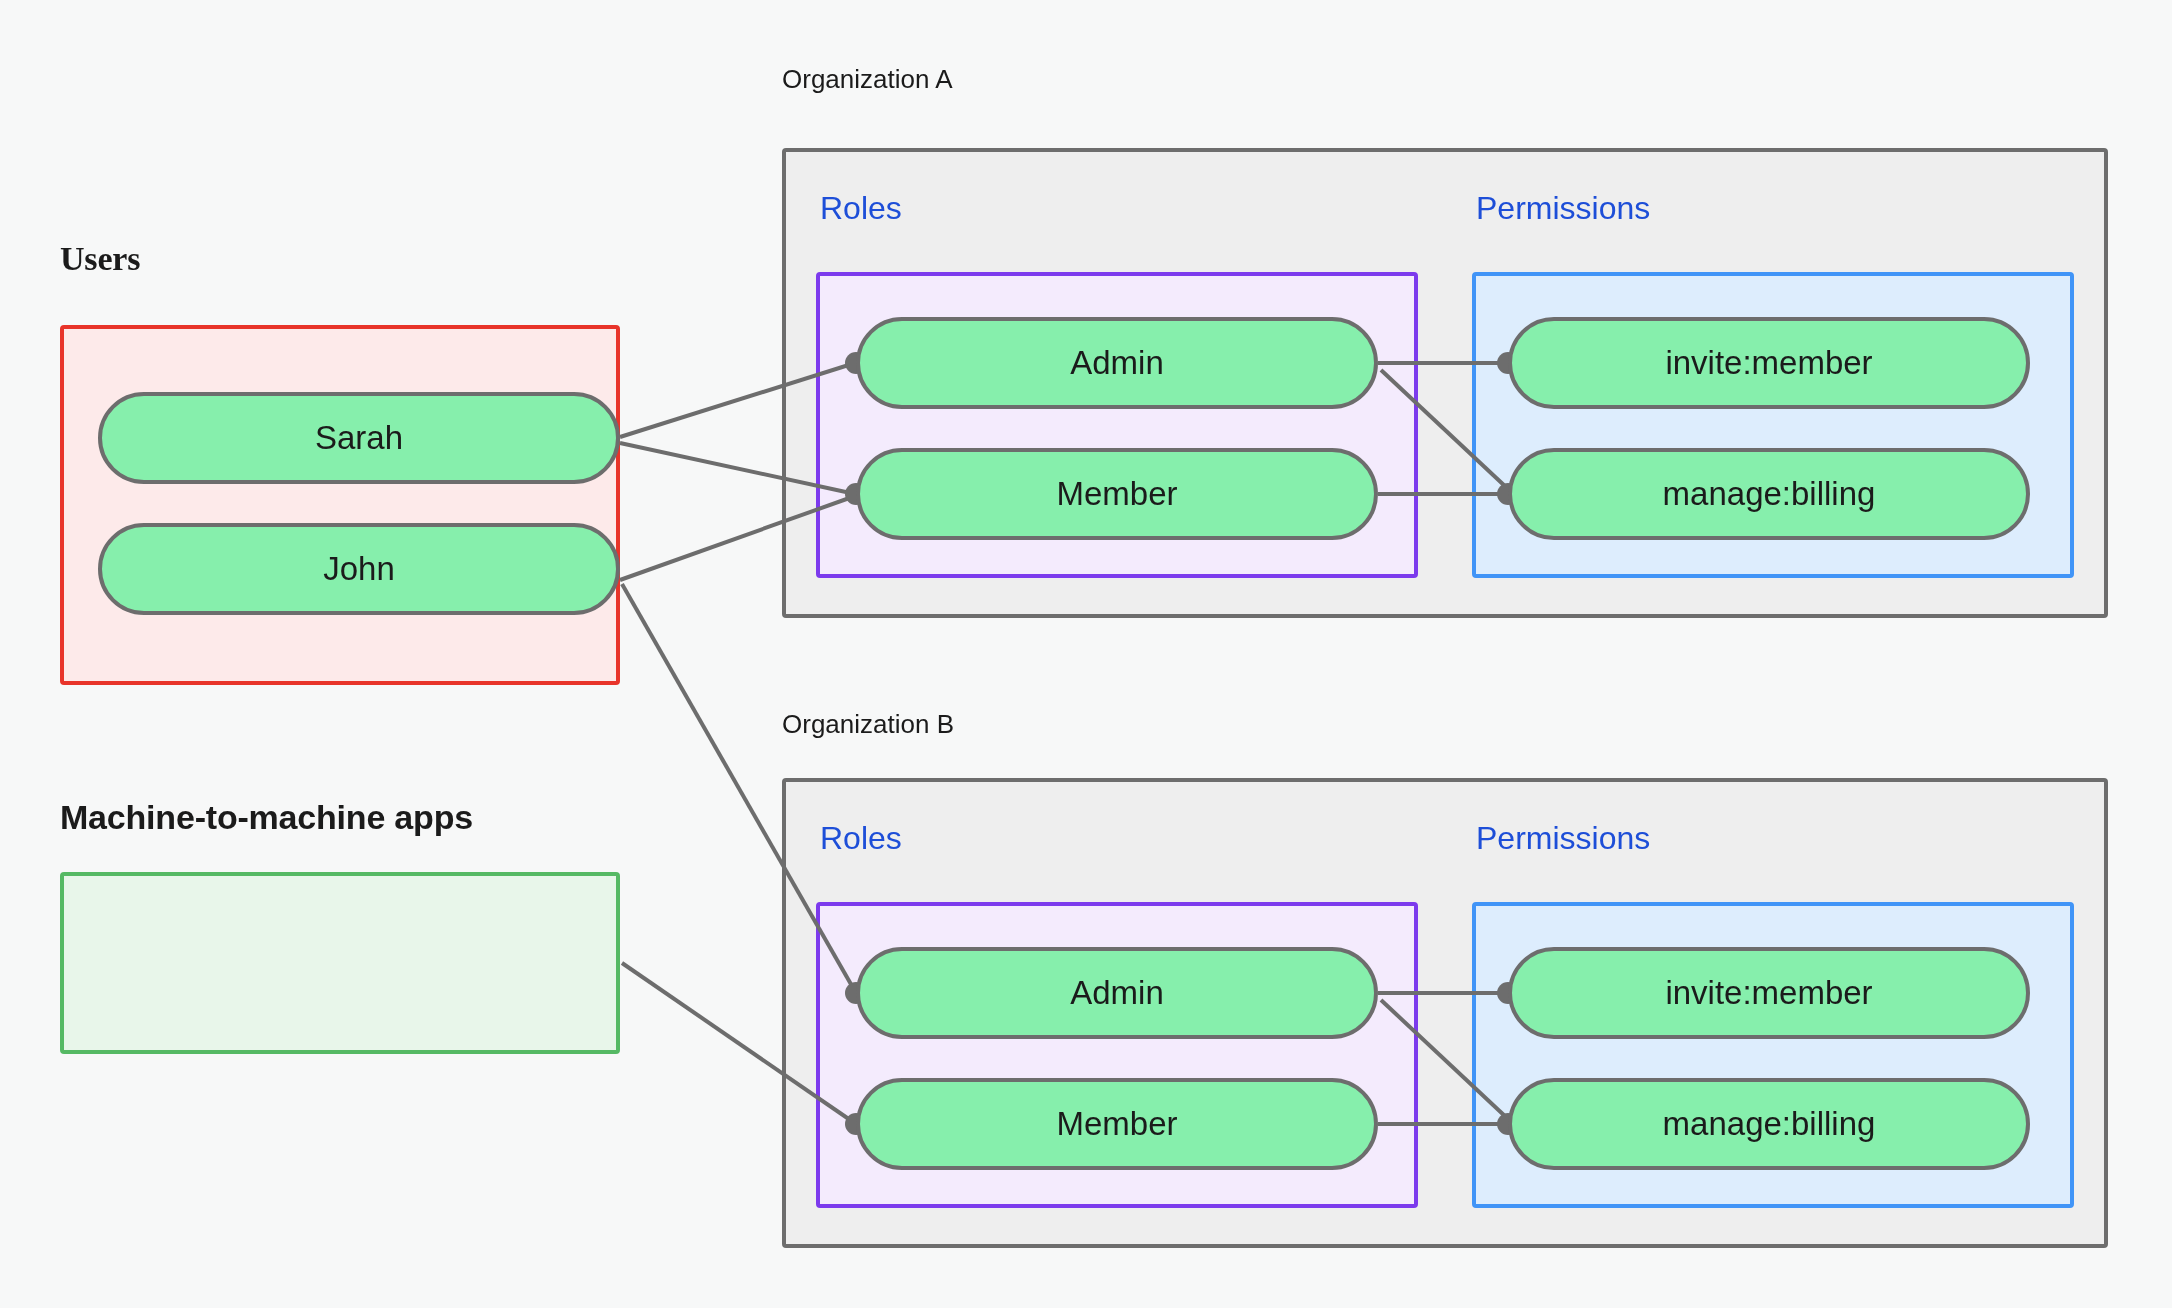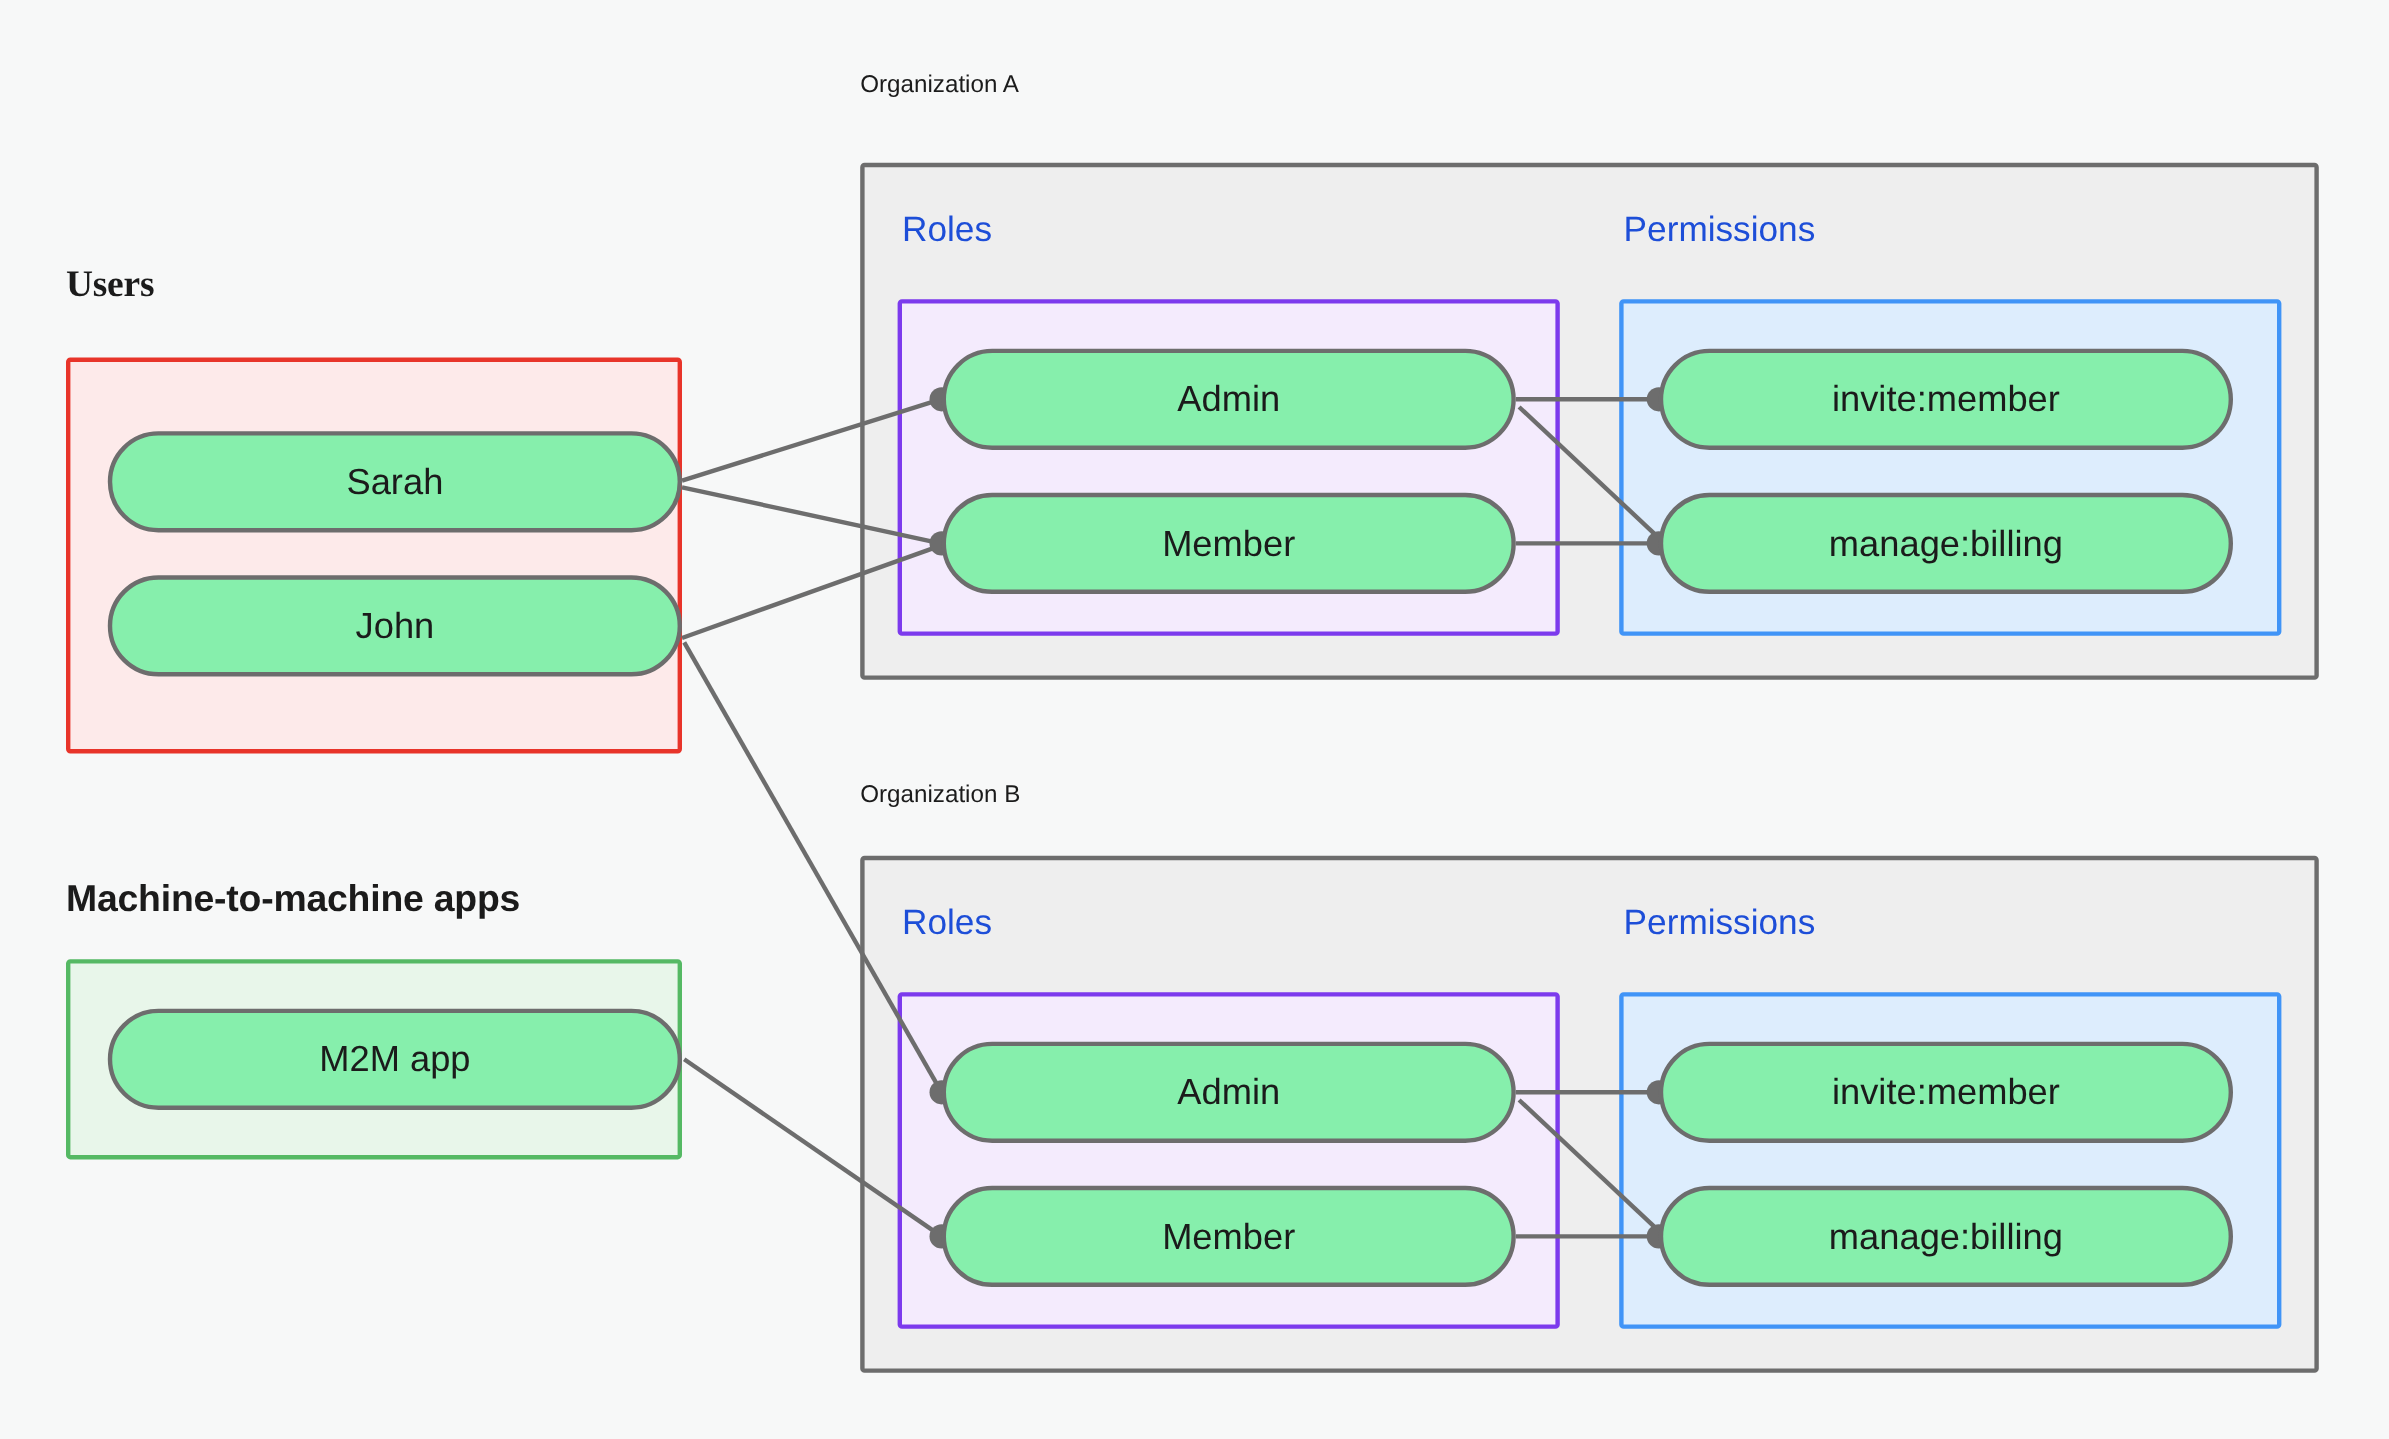--- a/index.html
+++ b/index.html
@@ -37,21 +37,21 @@
     position: absolute;
     font-size: 34px;
     font-weight: 700;
     color: #1b1b1b;
     letter-spacing: -0.2px;
     white-space: nowrap;
     z-index: 3;
   }
   .org-label {
     position: absolute;
-    font-size: 22px;
+    font-size: 26px;
     font-weight: 400;
     color: #1b1b1b;
     white-space: nowrap;
     z-index: 3;
   }
   .section-label {
     position: absolute;
     font-size: 32px;
     font-weight: 400;
     color: #1d4ed8;
@@ -155,21 +155,20 @@
   <div class="box box-users" style="left:60px; top:325px; width:560px; height:360px;"></div>
 
   <div class="node" style="left:98px; top:523px; width:522px; height:92px;">John</div>
 
   <div class="node" style="left:98px; top:392px; width:522px; height:92px;">Sarah</div>
 
   <div class="group-label" style="left:60px; top:798px;">Machine-to-machine apps</div>
 
   <div class="box box-m2m" style="left:60px; top:872px; width:560px; height:182px;"></div>
 
-  <div class="node" style="left:98px; top:917px; width:522px; height:92px;">M2M app</div>
 
   <div class="org-label" style="left:782px; top:64px;">Organization A</div>
 
   <div class="box box-org" style="left:782px; top:148px; width:1326px; height:470px;"></div>
 
   <div class="section-label" style="left:820px; top:190px;">Roles</div>
 
   <div class="section-label" style="left:1476px; top:190px;">Permissions</div>
 
   <div class="box box-roles" style="left:816px; top:272px; width:602px; height:306px;"></div>

